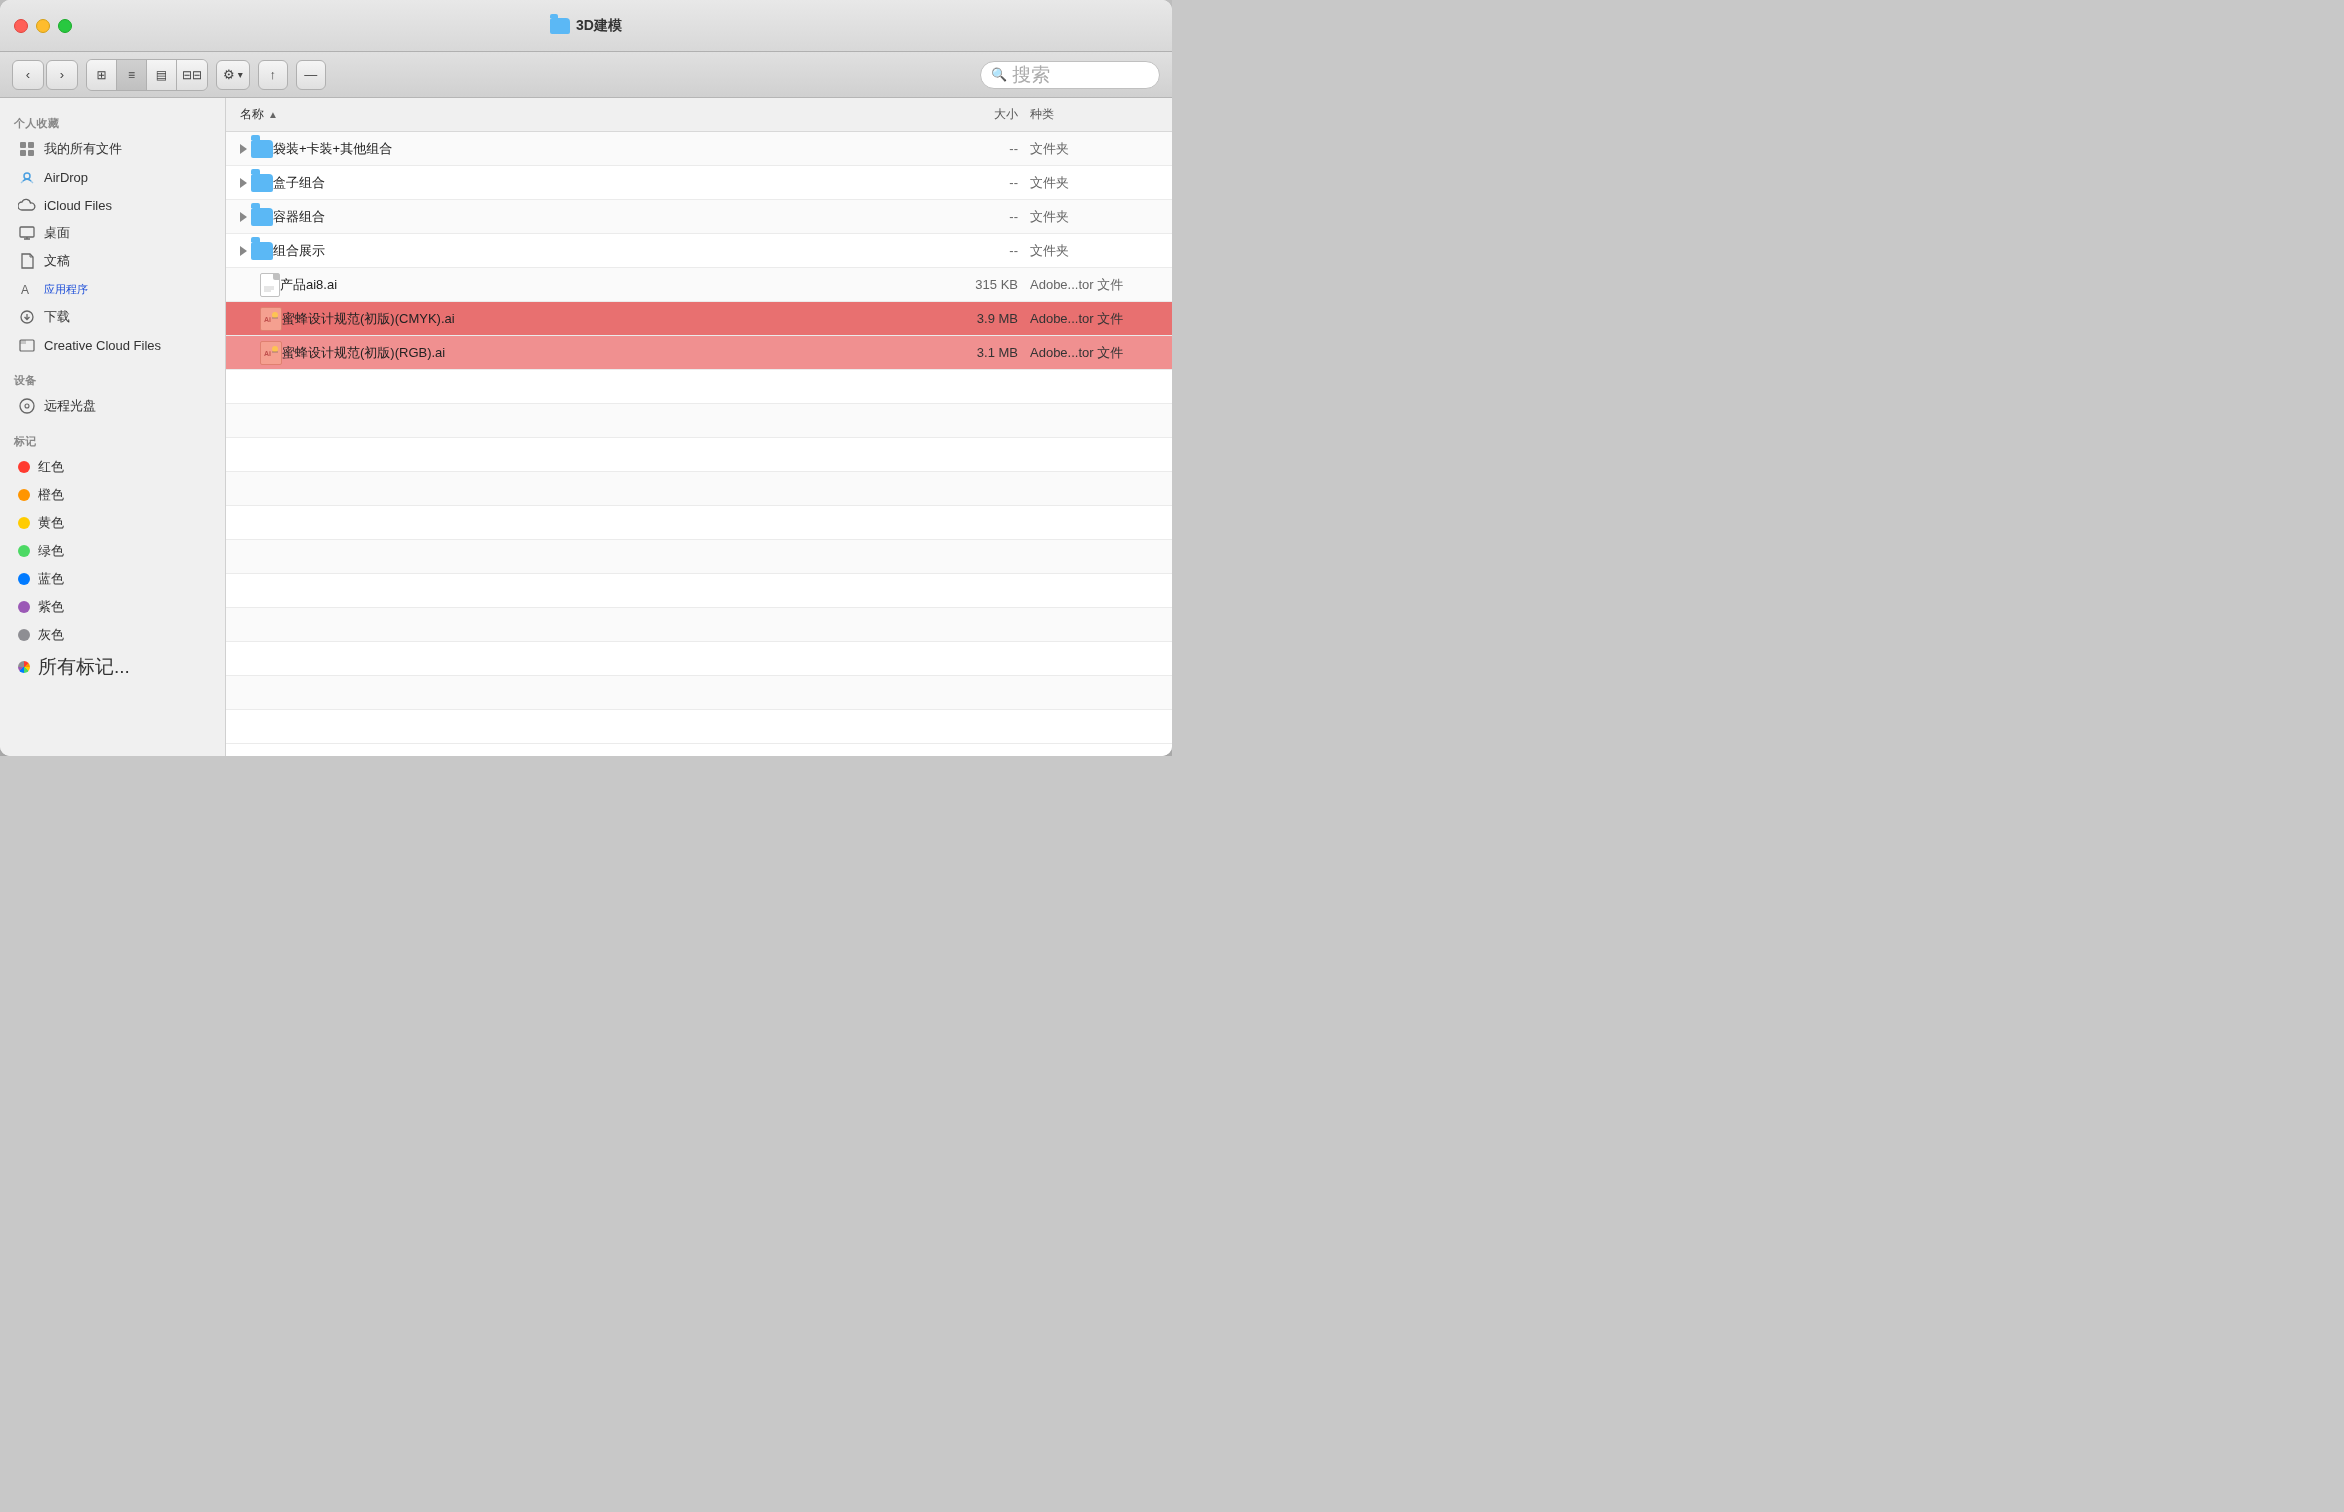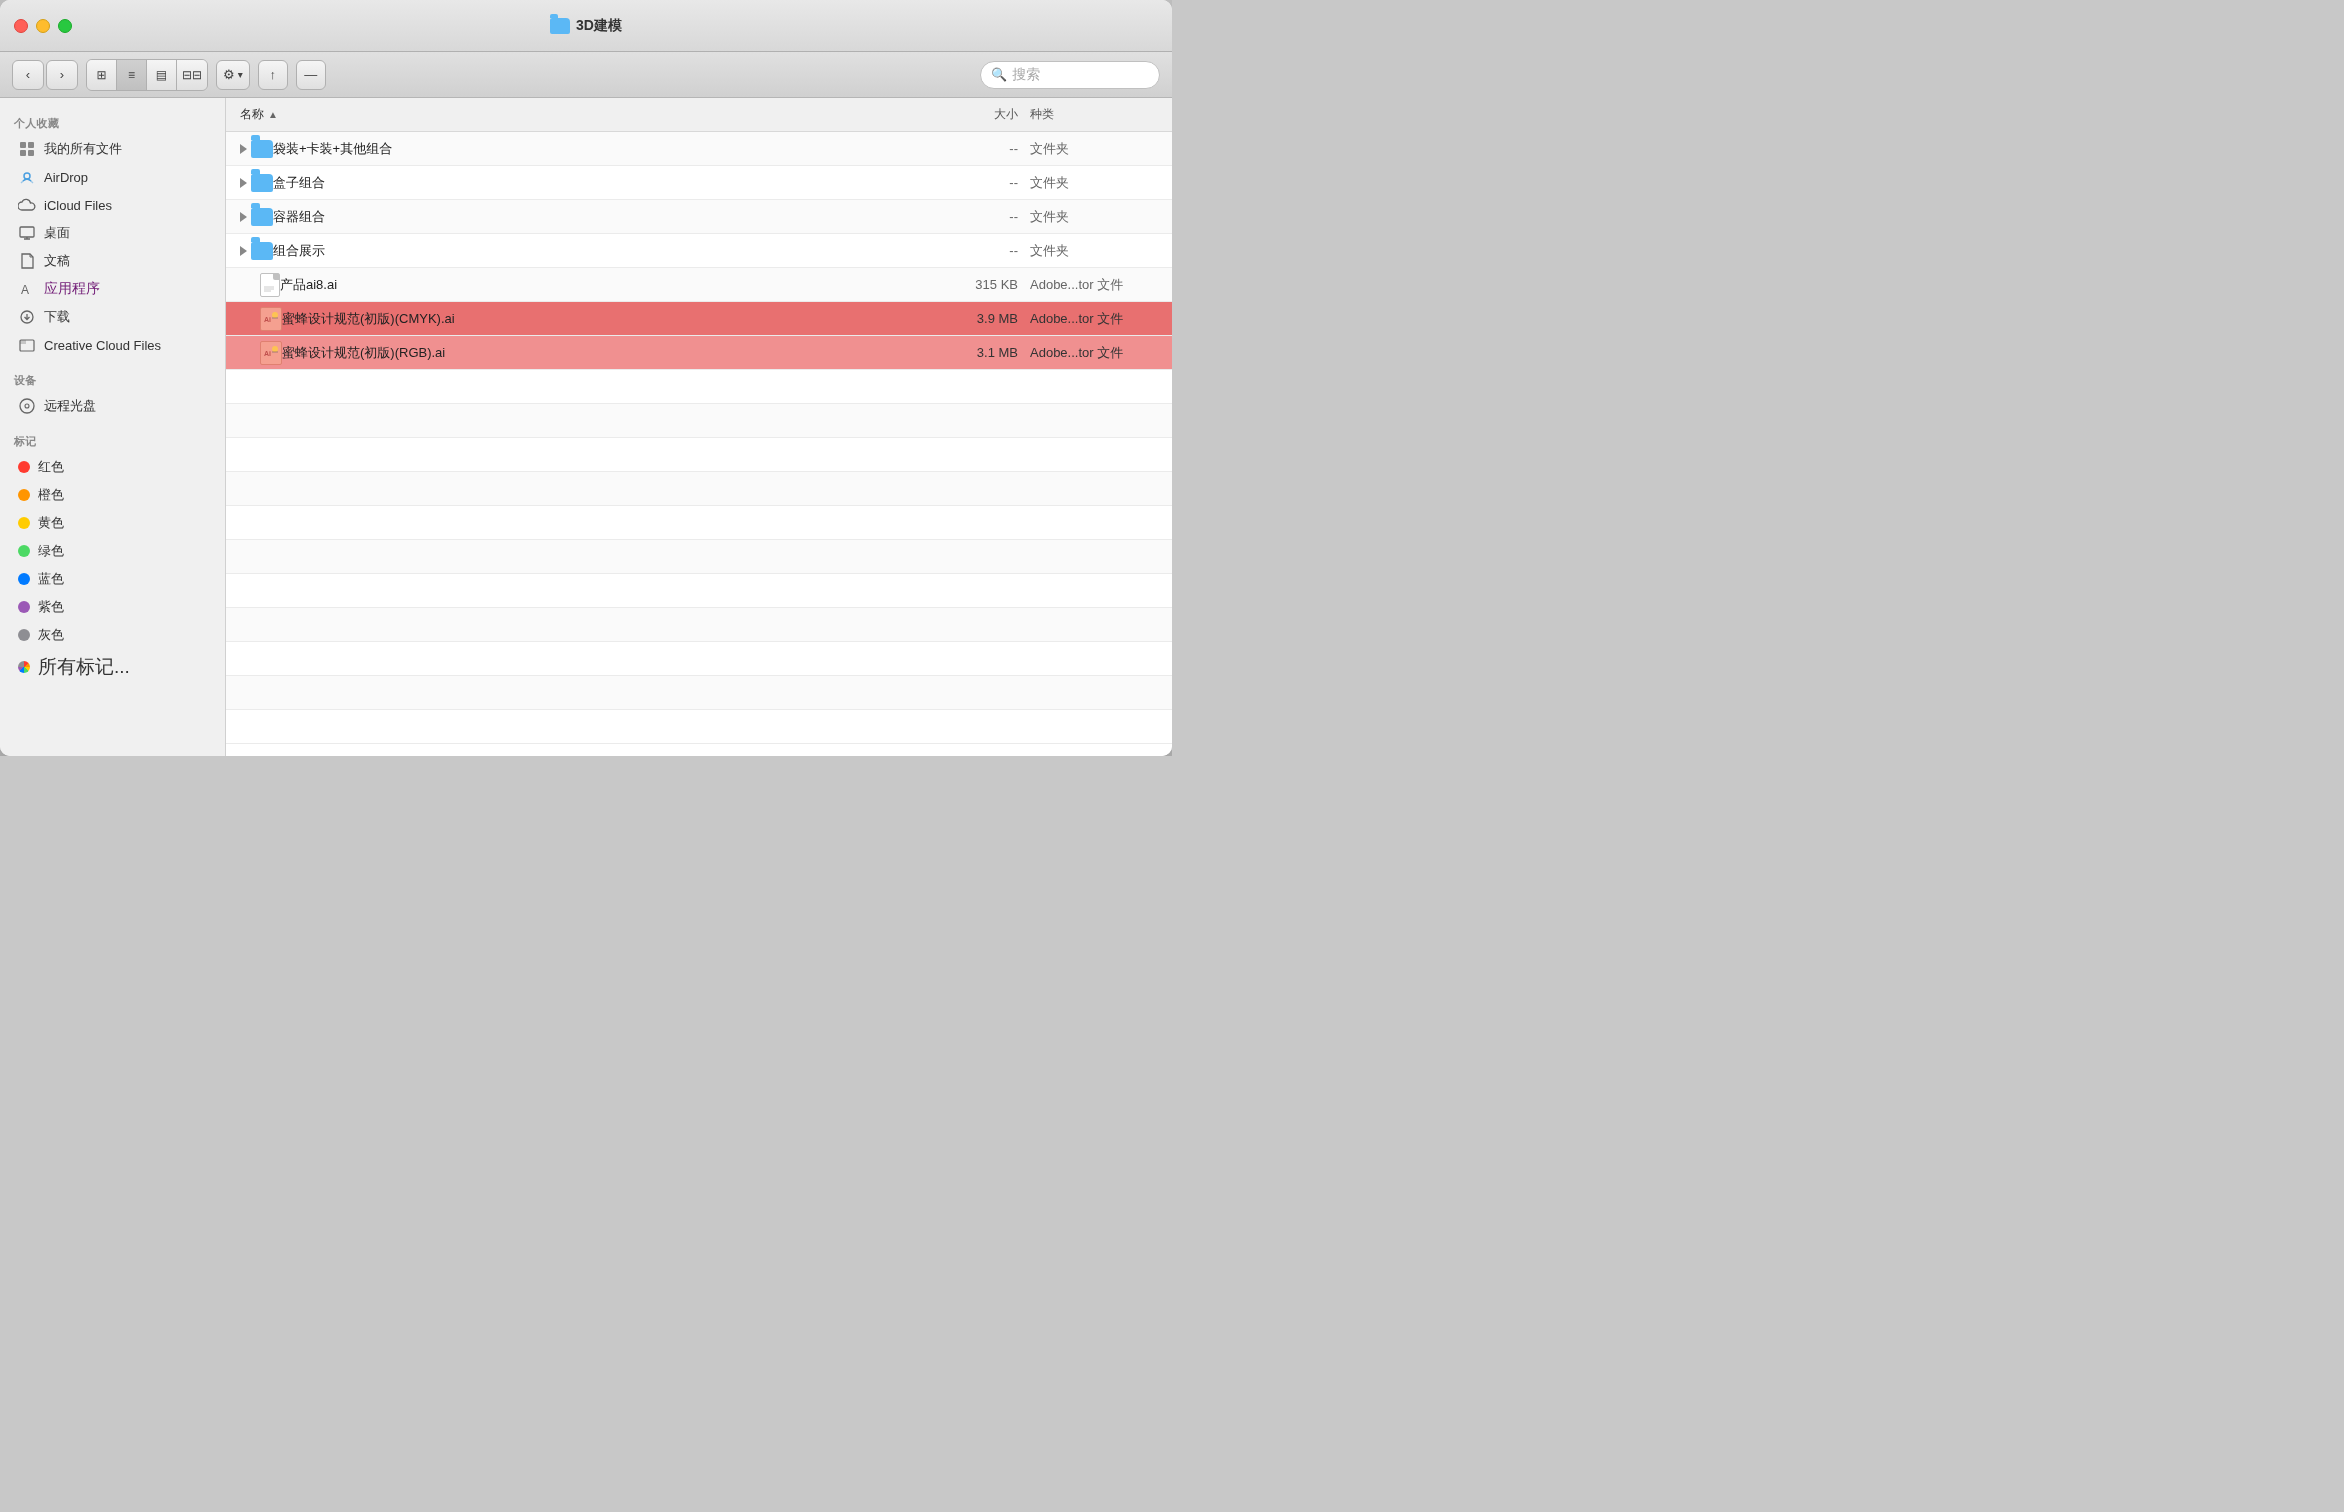--- a/index.html
+++ b/index.html
@@ -418,21 +418,21 @@
       <span>↑</span>
     </div>
     <div class="toolbar-btn">
       <span>—</span>
     </div>
 
     <div class="toolbar-spacer"></div>
 
     <div class="search-box">
       <span style="color:#aaa; font-size:13px;">🔍</span>
-      <span style="color:#aaa; font-size:14px;">搜索</span>
+      <span style="color:#aaa; font-size:19px;">搜索</span>
     </div>
   </div>
 
   <div class="main">
 
     <div class="sidebar">
       <div class="sidebar-section-header">个人收藏</div>
 
       <div class="sidebar-item">
         <div class="sidebar-icon">
@@ -486,21 +486,21 @@
         </div>
         <span style="font-size:13px; color:#333;">文稿</span>
       </div>
 
       <div class="sidebar-item">
         <div class="sidebar-icon">
           <svg width="16" height="16" viewBox="0 0 16 16">
             <text x="2" y="13" font-size="12" fill="#666">A</text>
           </svg>
         </div>
-        <span style="font-size:14px; color:#701a75;">应用程序</span>
+        <span style="font-size:11px; color:#1d4ed8;">应用程序</span>
       </div>
 
       <div class="sidebar-item">
         <div class="sidebar-icon">
           <svg width="16" height="16" viewBox="0 0 16 16">
             <circle cx="8" cy="8" r="6" fill="none" stroke="#666" stroke-width="1.3"></circle>
             <path d="M8 5 v5 M5.5 8 l2.5 2.5 2.5-2.5" fill="none" stroke="#666" stroke-width="1.3"></path>
           </svg>
         </div>
         <span style="font-size:13px; color:#333;">下载</span>

